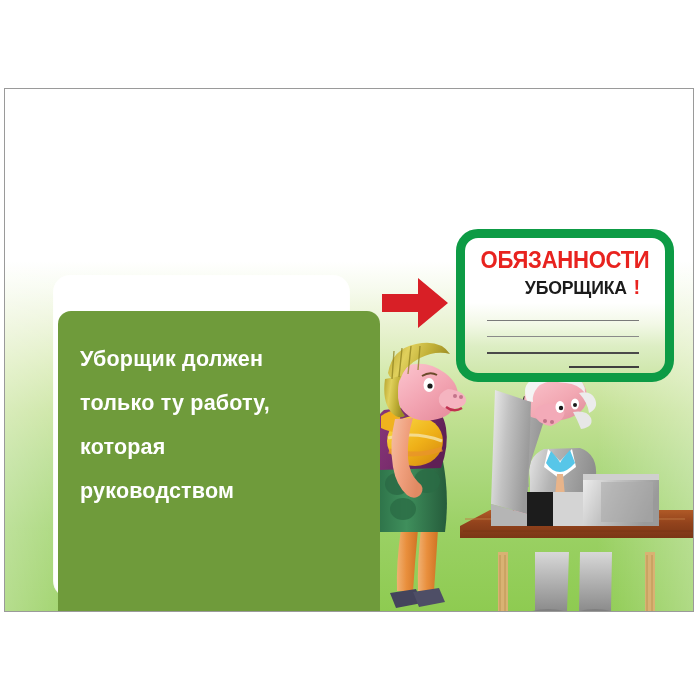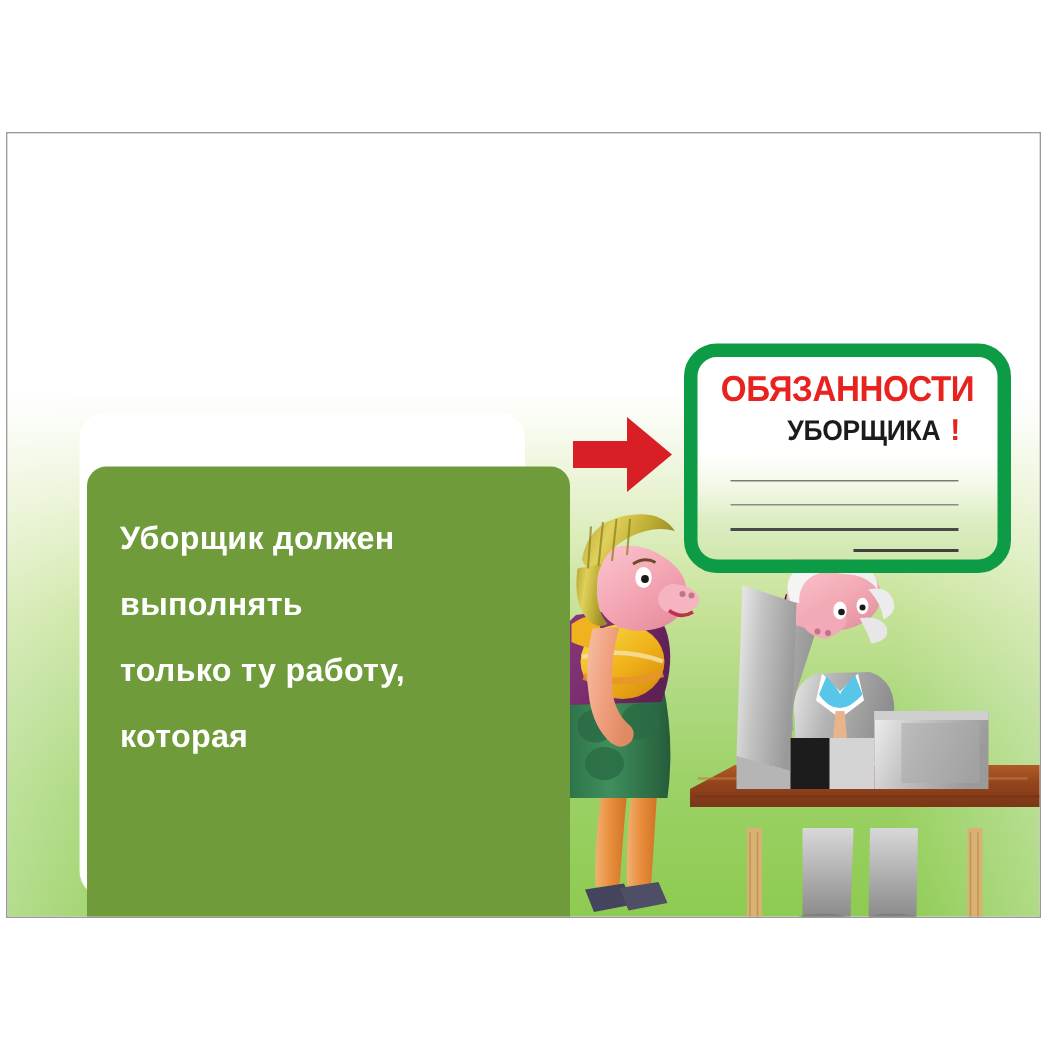--- a/index.html
+++ b/index.html
@@ -243,23 +243,23 @@
         <rect x="578" y="385" width="76" height="6" fill="#cfcfcf"></rect>
         <rect x="522" y="403" width="56" height="34" fill="#d4d4d4"></rect>
         <rect x="522" y="403" width="26" height="34" fill="#1c1c1c"></rect>
         <rect x="596" y="393" width="52" height="40" fill="#a9a9a9" opacity=".55"></rect>
       </g>
     </svg>
 
     <div id="msgbox">
       <div id="msgbox-inner">
         <div class="msg-line">Уборщик должен</div>
-        <div class="msg-line">выполнять</div>
         <div class="msg-line">только ту работу,</div>
         <div class="msg-line">которая</div>
+        <div class="msg-line">руководством</div>
       </div>
     </div>
 
     <svg id="arrow" viewBox="0 0 70 56">
       <path d="M2 19 L38 19 L38 3 L68 28 L38 53 L38 37 L2 37 Z" fill="#d81f26"></path>
     </svg>
 
     <div id="sign">
       <div id="sign-t1">ОБЯЗАННОСТИ</div>
       <div id="sign-t2wrap">

